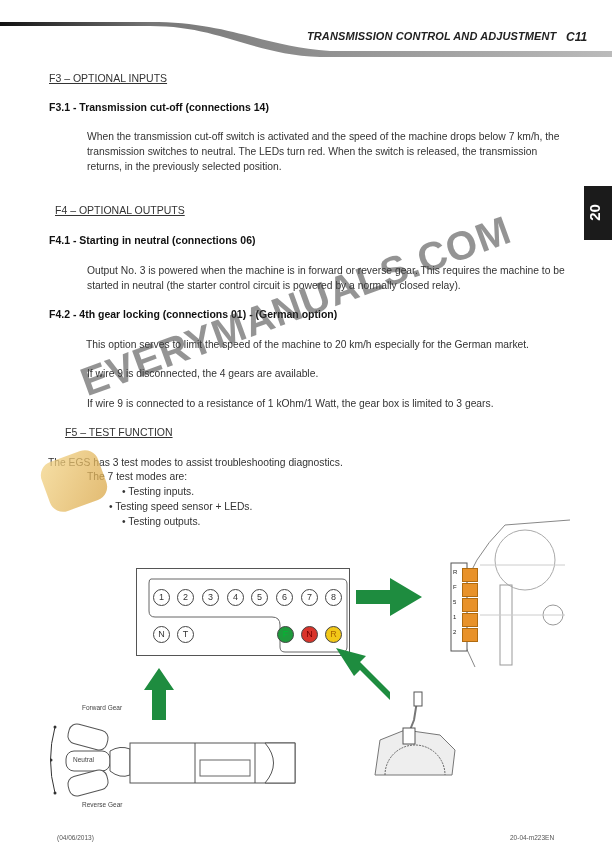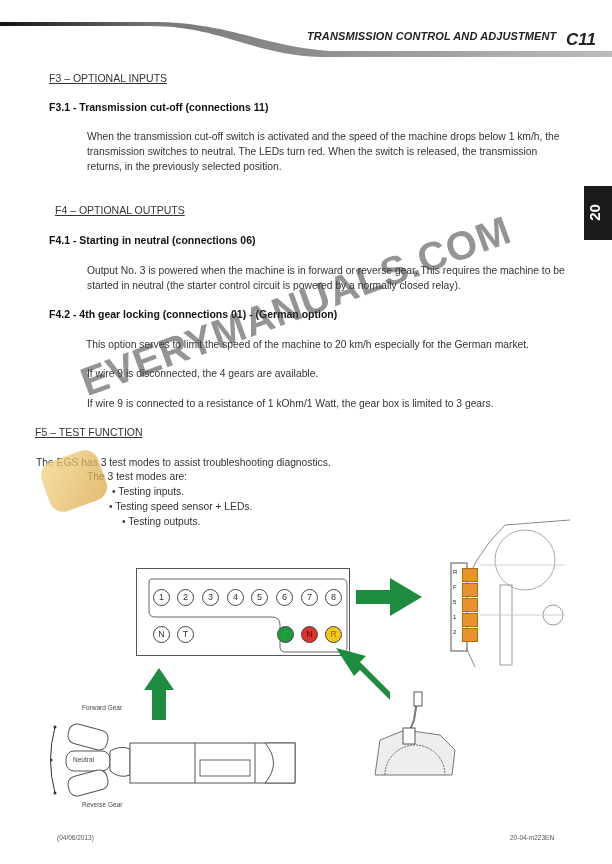--- a/index.html
+++ b/index.html
@@ -1,19 +1,19 @@
 <!DOCTYPE html>
 <html><head>
 <meta charset="utf-8">
 <style>
   html, body { margin:0; padding:0; background:#fff; }
   body { width:612px; height:864px; position:relative; overflow:hidden; font-family:"Liberation Sans", sans-serif; color:#222; }
   .abs { position:absolute; }
   .header-title { left:307px; top:30px; font-size:11px; font-style:italic; font-weight:bold; color:#222; letter-spacing:0.1px; }
-  .header-code { left:566px; top:30px; font-size:17px; font-style:italic; font-weight:bold; color:#222; }
+  .header-code { left:566px; top:30px; font-size:12px; font-style:italic; font-weight:bold; color:#222; }
   .section { font-size:10.5px; text-decoration:underline; color:#333; }
   .subhead { font-size:10.5px; font-weight:bold; color:#111; }
   .para { font-size:10.3px; line-height:15px; color:#333; }
   .tab { left:584px; top:186px; width:28px; height:54px; background:#1b1b1b; }
   .tab span { position:absolute; left:2px; top:18px; color:#fff; font-weight:bold; font-size:15px; transform:rotate(-90deg); }
   .footer { font-size:6.5px; color:#555; }
   .watermark { left:90px; top:360px; font-size:40px; font-weight:bold; color:rgba(60,60,60,0.55); transform:rotate(-20deg); transform-origin:left bottom; letter-spacing:1px; white-space:nowrap; }
   .wm-logo { left:44px; top:455px; width:60px; height:52px; border-radius:14px; background:linear-gradient(135deg,#f3d487,#d9a544); opacity:0.75; transform:rotate(-20deg); }
   .led { position:absolute; width:15px; height:15px; border-radius:50%; border:1px solid #444; font-size:9px; text-align:center; line-height:15px; background:#fff; color:#333; }
 </style>
@@ -31,35 +31,35 @@
   <path d="M0 22 L150 22 C230 22 260 46 330 51 L612 51 L612 57 L320 57 C250 54 220 26 150 26 L0 26 Z" fill="url(#sw)"></path>
 </svg>
 <div class="abs header-title">TRANSMISSION CONTROL AND ADJUSTMENT</div>
 <div class="abs header-code">C11</div>
 
 <div class="abs tab">
     <span>20</span>
   </div>
 
 <div class="abs section" style="left:49px;top:72px">F3 – OPTIONAL INPUTS</div>
-<div class="abs subhead" style="left:49px;top:101px">F3.1 - Transmission cut-off (connections 11)</div>
-<div class="abs para" style="left:87px;top:129px;width:485px">When the transmission cut-off switch is activated and the speed of the machine drops below 1 km/h, the transmission switches to neutral. The LEDs turn red. When the switch is released, the transmission returns, in the previously selected position.</div>
+<div class="abs subhead" style="left:49px;top:101px">F3.1 - Transmission cut-off (connections 14)</div>
+<div class="abs para" style="left:87px;top:129px;width:485px">When the transmission cut-off switch is activated and the speed of the machine drops below 7 km/h, the transmission switches to neutral. The LEDs turn red. When the switch is released, the transmission returns, in the previously selected position.</div>
 
 <div class="abs section" style="left:55px;top:204px">F4 – OPTIONAL OUTPUTS</div>
 <div class="abs subhead" style="left:49px;top:234px">F4.1 - Starting in neutral (connections 06)</div>
 <div class="abs para" style="left:87px;top:263px;width:485px">Output No. 3 is powered when the machine is in forward or reverse gear. This requires the machine to be started in neutral (the starter control circuit is powered by a normally closed relay).</div>
 <div class="abs subhead" style="left:49px;top:308px">F4.2 - 4th gear locking (connections 01) - (German option)</div>
 <div class="abs para" style="left:86px;top:337px;width:490px">This option serves to limit the speed of the machine to 20 km/h especially for the German market.</div>
 <div class="abs para" style="left:87px;top:366px">If wire 9 is disconnected, the 4 gears are available.</div>
 <div class="abs para" style="left:87px;top:396px">If wire 9 is connected to a resistance of 1 kOhm/1 Watt, the gear box is limited to 3 gears.</div>
 
-<div class="abs section" style="left:35px;top:426px">F5 – TEST FUNCTION</div>
-<div class="abs para" style="left:36px;top:455px">The EGS has 3 test modes to assist troubleshooting diagnostics.</div>
-<div class="abs para" style="left:87px;top:469px">The 3 test modes are:</div>
-<div class="abs para" style="left:112px;top:484px">• Testing inputs.</div>
+<div class="abs section" style="left:65px;top:426px">F5 – TEST FUNCTION</div>
+<div class="abs para" style="left:48px;top:455px">The EGS has 3 test modes to assist troubleshooting diagnostics.</div>
+<div class="abs para" style="left:87px;top:469px">The 7 test modes are:</div>
+<div class="abs para" style="left:122px;top:484px">• Testing inputs.</div>
 <div class="abs para" style="left:109px;top:499px">• Testing speed sensor + LEDs.</div>
 <div class="abs para" style="left:122px;top:514px">• Testing outputs.</div>
 
 <div class="abs wm-logo"></div>
 <div class="abs watermark">EVERYMANUALS.COM</div>
 
 <div class="abs" style="left:136px;top:568px;width:212px;height:86px;border:1px solid #555;background:#fff;">
   <svg class="abs" style="left:0;top:0" width="212" height="86">
     <path d="M14 10 L205 10 Q210 10 210 15 L210 78 Q210 83 205 83 L148 83 Q143 83 143 78 L143 56 Q143 48 135 48 L18 48 Q12 48 12 42 L12 14 Q12 10 14 10 Z" fill="none" stroke="#666" stroke-width="1"></path>
   </svg>

